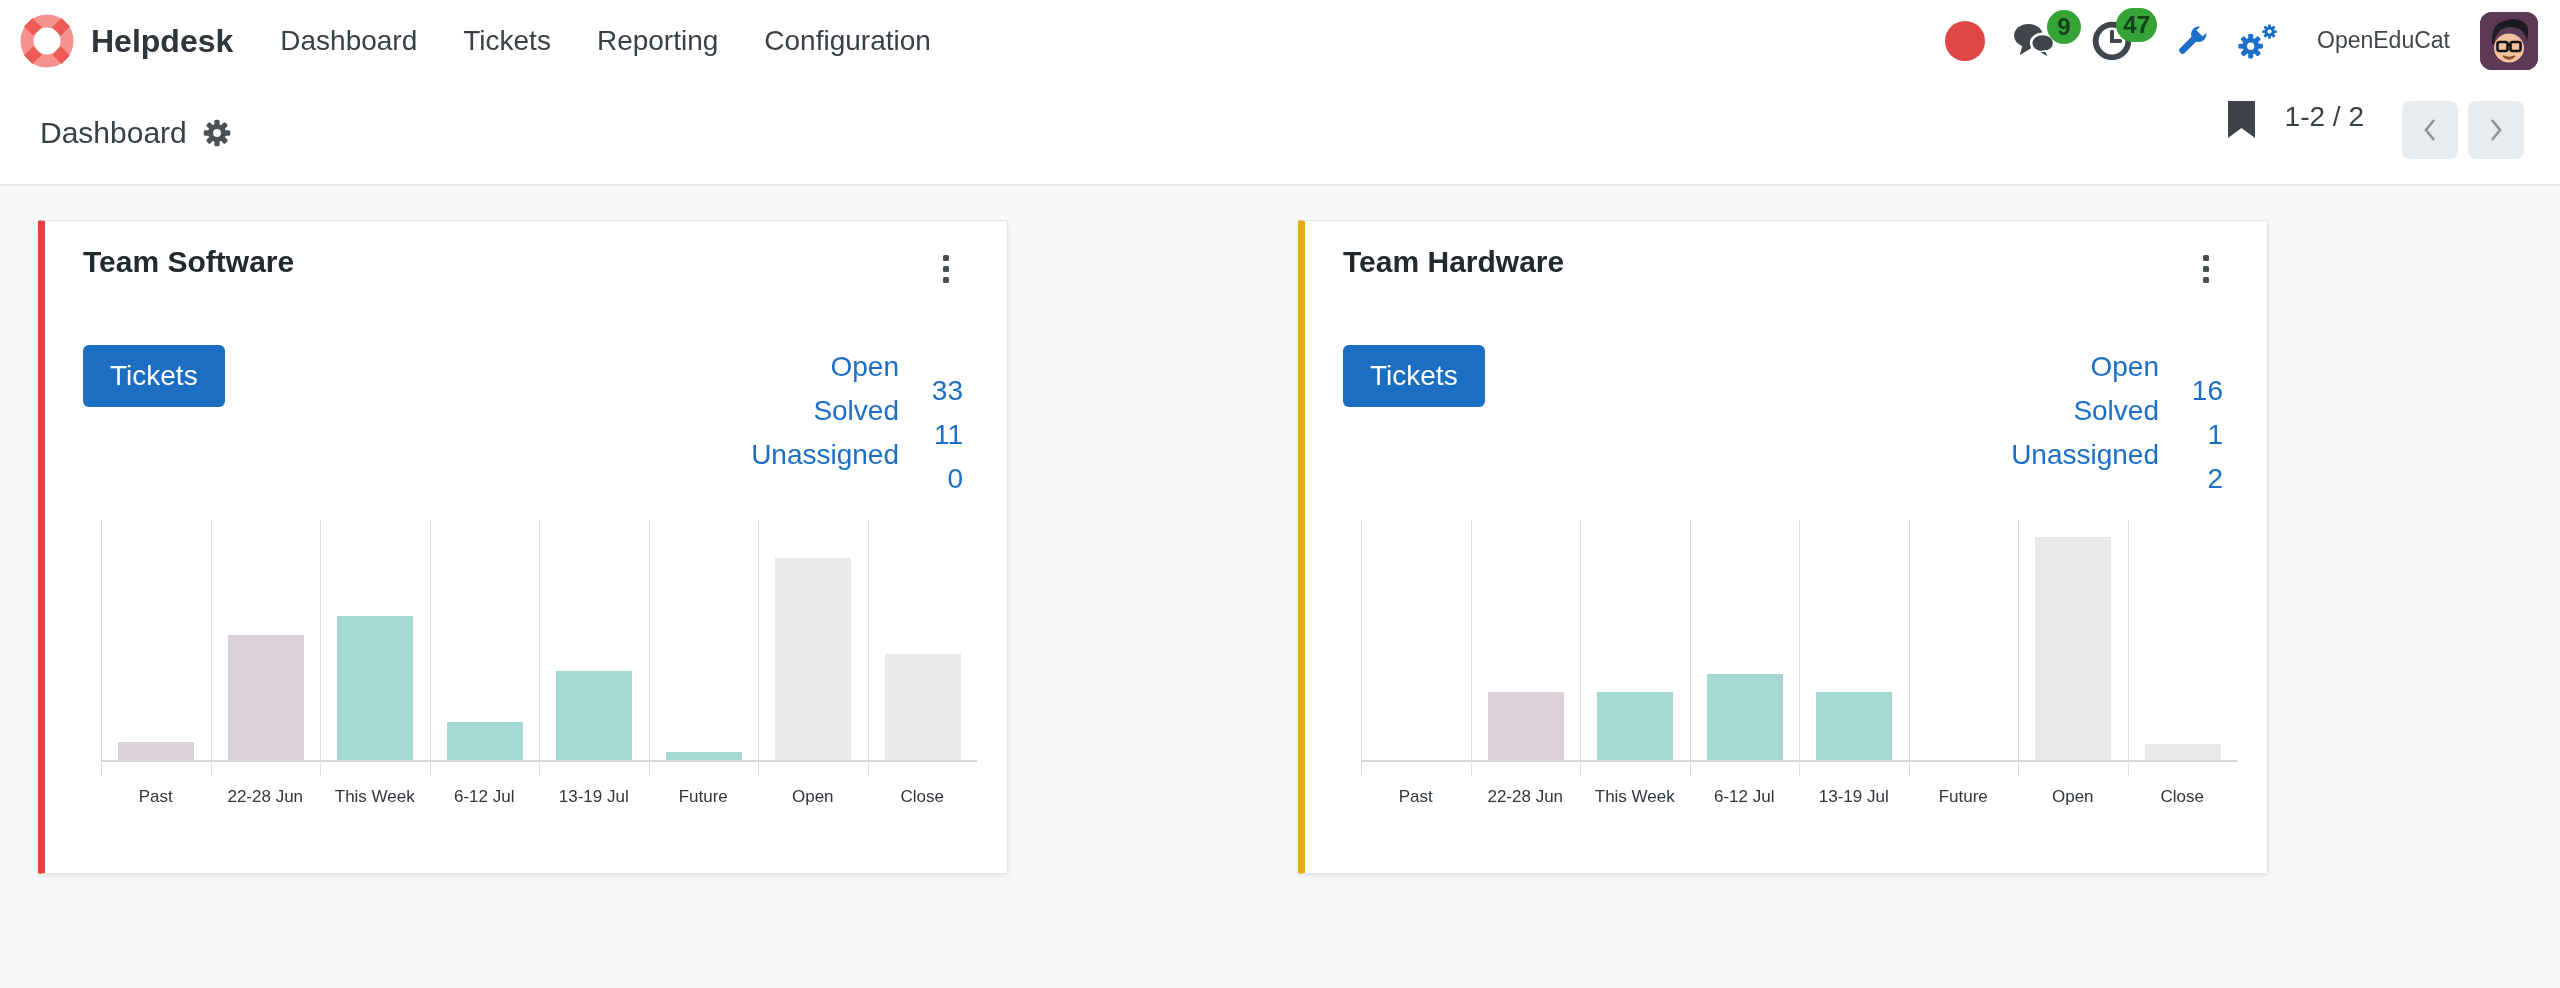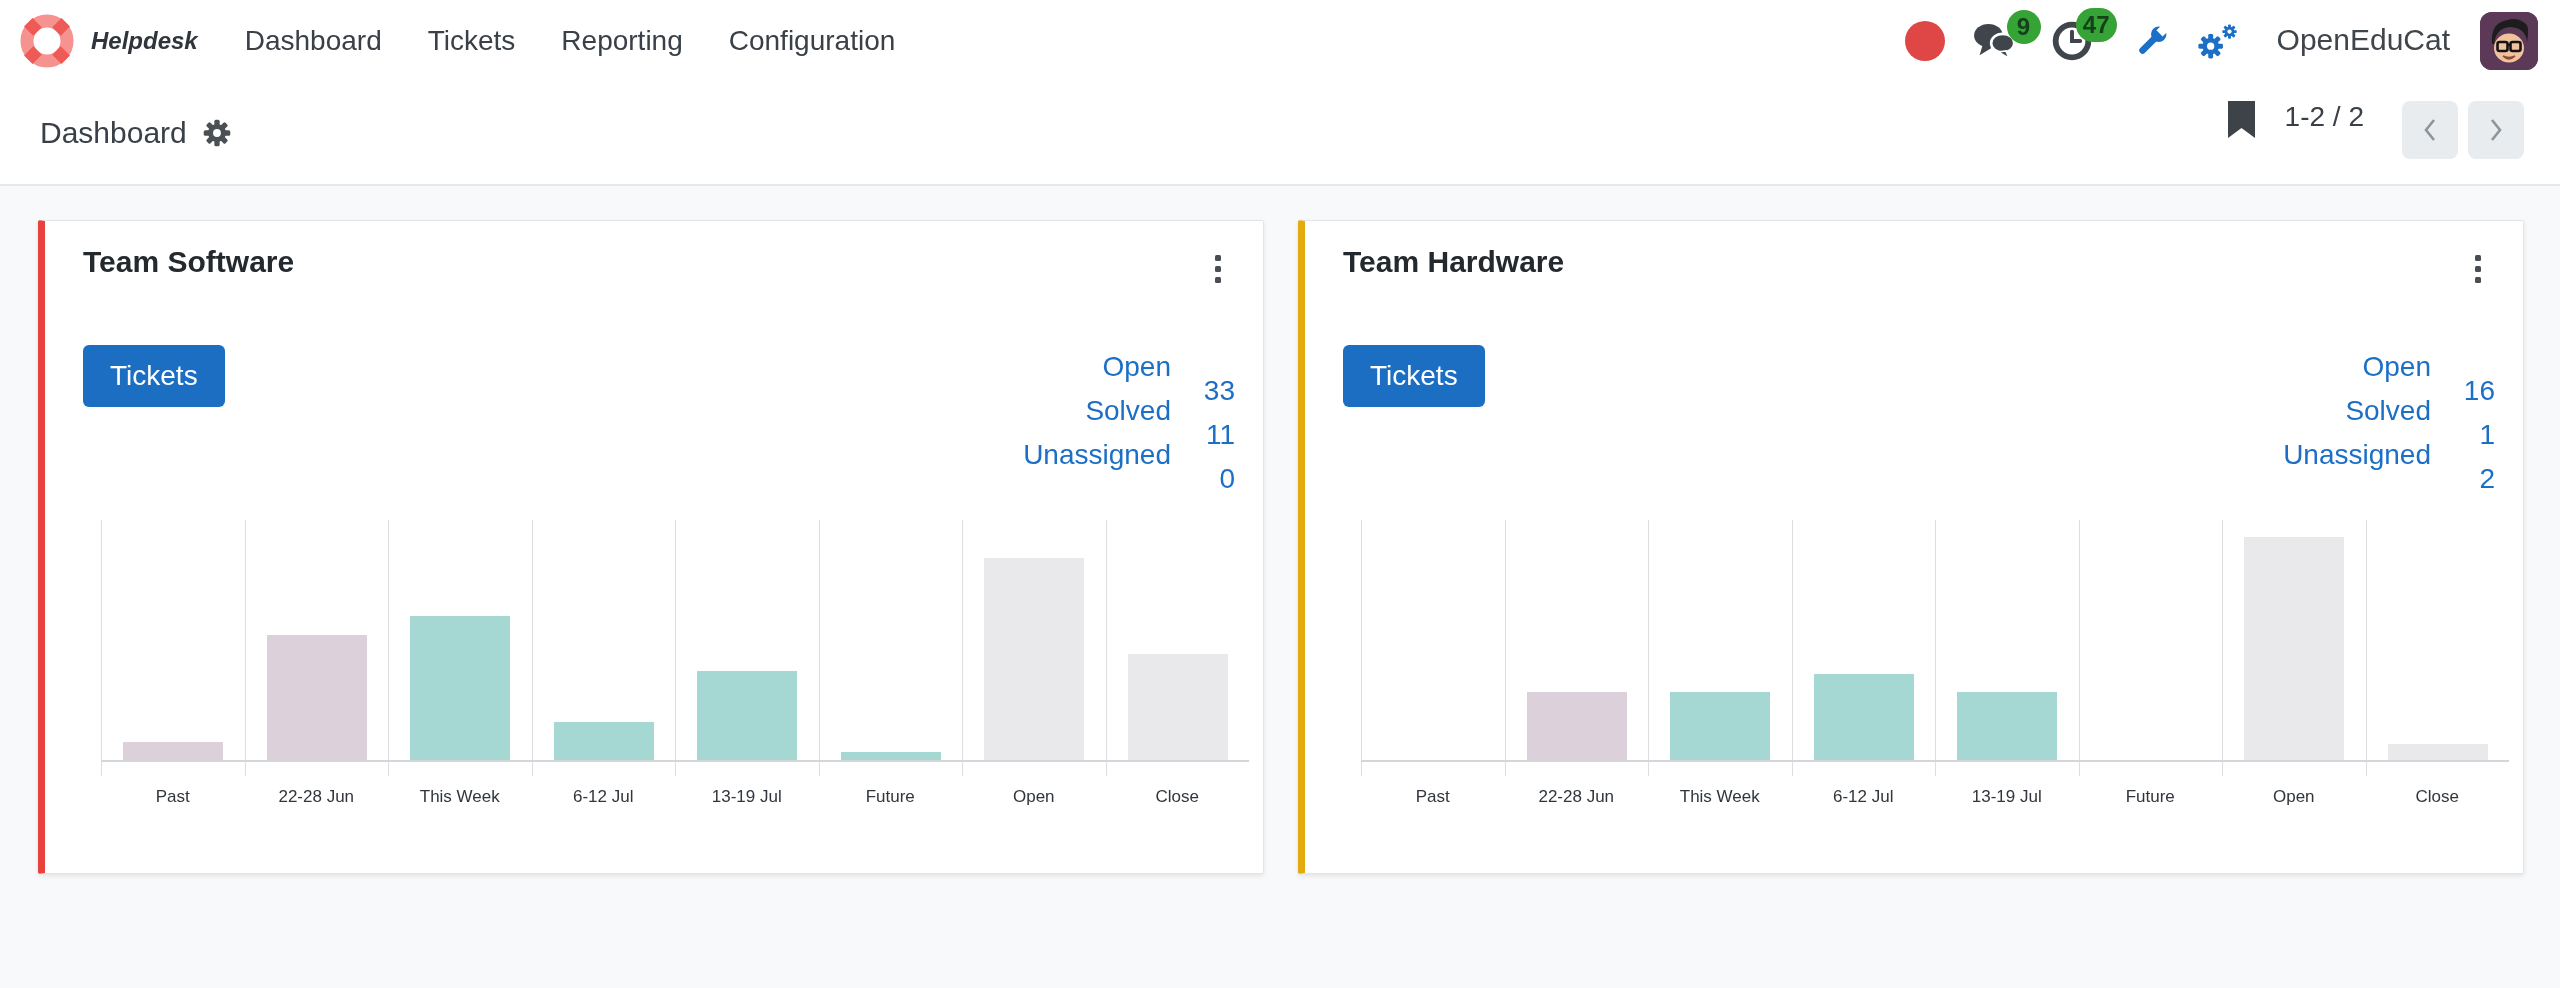--- a/index.html
+++ b/index.html
@@ -3,31 +3,31 @@
 <meta charset="utf-8">
 <style>
   html,body{margin:0;padding:0;width:2560px;height:988px;overflow:hidden;
     font-family:"Liberation Sans",sans-serif;background:#f8f9fa;}
   *{box-sizing:border-box;}
 
   
   .navbar{position:absolute;top:0;left:0;width:2560px;height:82px;background:#fff;
     display:flex;align-items:center;}
   .logo{width:54px;height:54px;margin-left:20px;flex:none;}
-  .brand{margin-left:17px;font-size:24px;font-weight:700;color:#2f353b;font-style:italic;}
+  .brand{margin-left:17px;font-size:32px;font-weight:700;color:#2f353b;}
   .navitems{display:flex;margin-left:47px;gap:46px;}
   .navitem{font-size:28px;color:#3a4047;cursor:pointer;}
   .nav-right{margin-left:auto;display:flex;align-items:center;margin-right:22px;}
   .reddot{width:40px;height:40px;border-radius:50%;background:#df4747;margin-right:28px;}
   .icon-wrap{position:relative;margin-right:34px;}
   .badge{position:absolute;top:-12px;right:-24px;min-width:34px;height:34px;border-radius:17px;
     background:#36a336;color:#14401a;font-size:24px;font-weight:700;display:flex;
     align-items:center;justify-content:center;padding:0 7px;}
   .blue-ico{margin-right:24px;}
-  .company{font-size:30px;color:#3f454b;margin:0 30px 2px 12px;}
+  .company{font-size:23px;color:#3f454b;margin:0 30px 2px 12px;}
   .avatar{width:58px;height:58px;border-radius:12px;background:#5c3a57;overflow:hidden;flex:none;}
 
   
   .controlbar{position:absolute;top:82px;left:0;width:2560px;height:104px;background:#fff;
     border-bottom:2px solid #e6e9ec;}
   .breadcrumb{position:absolute;left:40px;top:0;height:102px;display:flex;align-items:center;gap:15px;}
   .breadcrumb-label{font-size:30px;color:#3a4047;}
   .searchbox{position:absolute;left:866px;top:19px;width:826px;height:64px;background:#fff;
     border:1px solid #c9ced3;border-radius:5px;display:flex;align-items:center;}
   .searchbox input{flex:1;border:none;outline:none;font-size:29px;color:#444;
@@ -39,23 +39,23 @@
   .caret{width:0;height:0;border-left:9px solid transparent;border-right:9px solid transparent;
     border-top:12px solid #4a5056;}
   .ctrl-right{position:absolute;right:36px;top:19px;height:64px;display:flex;align-items:flex-start;}
   .bookmark{margin-right:30px;}
   .pager-text{font-size:28px;color:#3a4047;margin-right:28px;}
   .pager-btn{width:56px;height:58px;background:#e9ecef;border:none;border-radius:8px;
     display:flex;align-items:center;justify-content:center;margin-left:10px;cursor:pointer;}
 
   
   .content{position:absolute;top:186px;left:0;width:2560px;height:802px;background:#f8f9fa;}
-  .card{position:absolute;top:34px;width:1226px;height:654px;background:#fff;
+  .card{position:absolute;top:34px;width:970px;height:654px;background:#fff;
     border:1px solid #e3e6e9;border-left:7px solid #888;border-radius:2px;
-    box-shadow:0 2px 5px rgba(0,0,0,.09);padding:24px 28px 0 38px;}
+    box-shadow:0 2px 5px rgba(0,0,0,.09);padding:24px 44px 0 38px;}
   .card-1{left:38px;}
   .card-2{left:1298px;}
   .card-header{display:flex;justify-content:space-between;align-items:flex-start;height:46px;}
   .card-title{font-size:30px;font-weight:700;color:#24292e;}
   .kebab{display:flex;flex-direction:column;gap:5px;padding:6px 14px 6px 6px;cursor:pointer;margin-top:4px;}
   .kebab span{width:6px;height:6px;border-radius:1.5px;background:#484e54;display:block;}
   .card-row{display:flex;justify-content:space-between;align-items:flex-start;margin-top:54px;height:132px;}
   .btn-primary{height:62px;padding:0 27px;background:#1b6ec2;color:#fff;font-size:28px;
     border:none;border-radius:6px;cursor:pointer;font-family:"Liberation Sans",sans-serif;}
   .stats{display:flex;flex-direction:column;}

